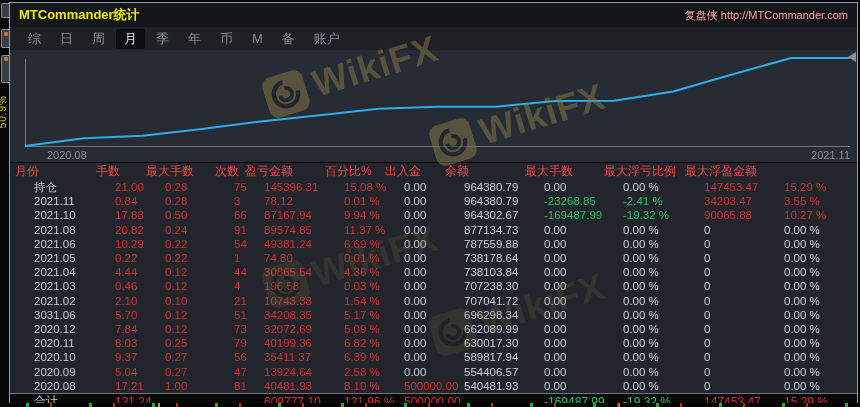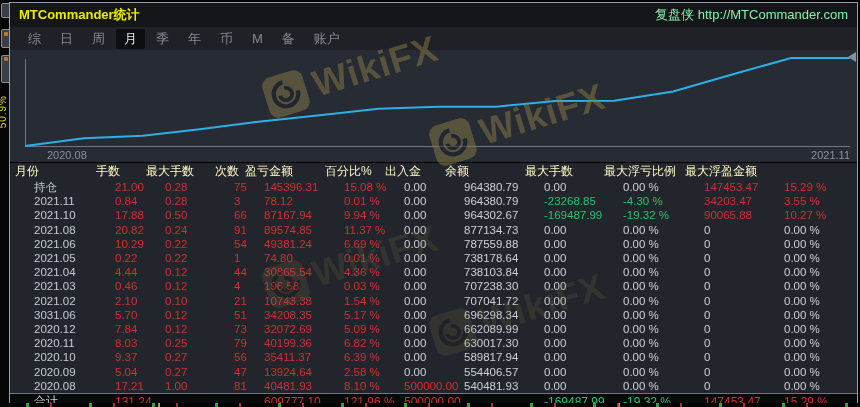--- a/index.html
+++ b/index.html
@@ -16,21 +16,21 @@
   .ls-b3{top:55px;height:26px;}
   .ls-dot{position:absolute;left:2px;width:4px;height:4px;background:#d07020;border-radius:1px;}
   .ls-vtext{position:absolute;left:-3px;top:95px;color:#d9d900;font-size:10px;
     writing-mode:vertical-rl;transform:rotate(180deg);letter-spacing:1px;}
   
   .window{position:absolute;left:9px;top:2px;width:847px;height:400px;
     border:1px solid #93a0ac;background:#17191d;display:flex;flex-direction:column;box-sizing:content-box;}
   .titlebar{height:24px;flex:0 0 24px;display:flex;justify-content:space-between;align-items:center;
     padding:0 9px;background:#141619;}
   .title{color:#ecec00;font-size:13px;font-weight:bold;}
-  .brand{color:#86efac;font-size:13px;}
+  .brand{color:#fca5a5;font-size:11px;}
   .menubar{height:23px;flex:0 0 23px;display:flex;align-items:center;gap:3px;
     padding:0 10px;background:#1f2126;}
   .menu-item{padding:1px 8px;color:#848991;font-size:13px;cursor:default;border-radius:2px;}
   .menu-item.selected{background:#0c0e11;color:#e2e5ea;}
   
   .chart{position:relative;height:112px;flex:0 0 112px;background:#262b34;overflow:hidden;}
   .y-axis{position:absolute;left:15px;top:9px;bottom:15px;width:1px;background:#6f7781;}
   .x-axis{position:absolute;left:15px;right:7px;bottom:15px;height:1px;background:#6f7781;}
   .chart svg.plot{position:absolute;left:0;top:0;width:847px;height:112px;}
   .axis-label{position:absolute;color:#8b9199;font-size:11px;bottom:1px;}
@@ -42,21 +42,21 @@
   .wm{position:absolute;display:flex;align-items:center;gap:8px;transform:rotate(-17deg);
     color:#8a7c46;pointer-events:none;z-index:6;}
   .wm-logo{width:42px;height:42px;display:block;}
   .wm-text{font-size:37px;font-weight:bold;letter-spacing:1px;}
   .wm.chart-wm{opacity:.5;}
   .wm.table-wm{opacity:.17;}
   
   .table{flex:1;display:flex;flex-direction:column;background:#22262c;border-top:1px solid #000;position:relative;}
   .t-head,.t-row{display:grid;align-items:center;padding-left:5px;
     grid-template-columns:81px 50px 69px 30px 80px 60px 60px 80px 79px 81px 80px 1fr;}
-  .t-head{height:17px;flex:0 0 17px;color:#fef9c3;font-size:12px;}
+  .t-head{height:17px;flex:0 0 17px;color:#ef4444;font-size:12px;}
   .t-head span{white-space:nowrap;overflow:hidden;}
   .t-row{height:14.2px;flex:0 0 14.2px;font-size:11.5px;padding-left:24px;}
   .t-row span{white-space:nowrap;overflow:hidden;}
   .t-row.total{flex:1 0 16px;background:#08090b;border-top:1px solid #6e7680;font-size:12px;}
   .c-m{color:#c6ccd4;}
   .c-w{color:#ccd1d8;}
   .c-r{color:#cf3131;}
   .c-g{color:#28c468;}
   
   .bottom-strip{position:absolute;left:9px;right:0;bottom:0;height:4px;background:#020202;overflow:hidden;}
@@ -142,21 +142,21 @@
         <div class="t-row">
           <span class="c-m">2021.11</span>
           <span class="c-r">0.84</span>
           <span class="c-r">0.28</span>
           <span class="c-r">3</span>
           <span class="c-r">78.12</span>
           <span class="c-r">0.01 %</span>
           <span class="c-w">0.00</span>
           <span class="c-w">964380.79</span>
           <span class="c-g">-23268.85</span>
-          <span class="c-g">-4.30 %</span>
+          <span class="c-g">-2.41 %</span>
           <span class="c-r">34203.47</span>
           <span class="c-r">3.55 %</span>
         </div>
         <div class="t-row">
           <span class="c-m">2021.10</span>
           <span class="c-r">17.88</span>
           <span class="c-r">0.50</span>
           <span class="c-r">66</span>
           <span class="c-r">87167.94</span>
           <span class="c-r">9.94 %</span>

